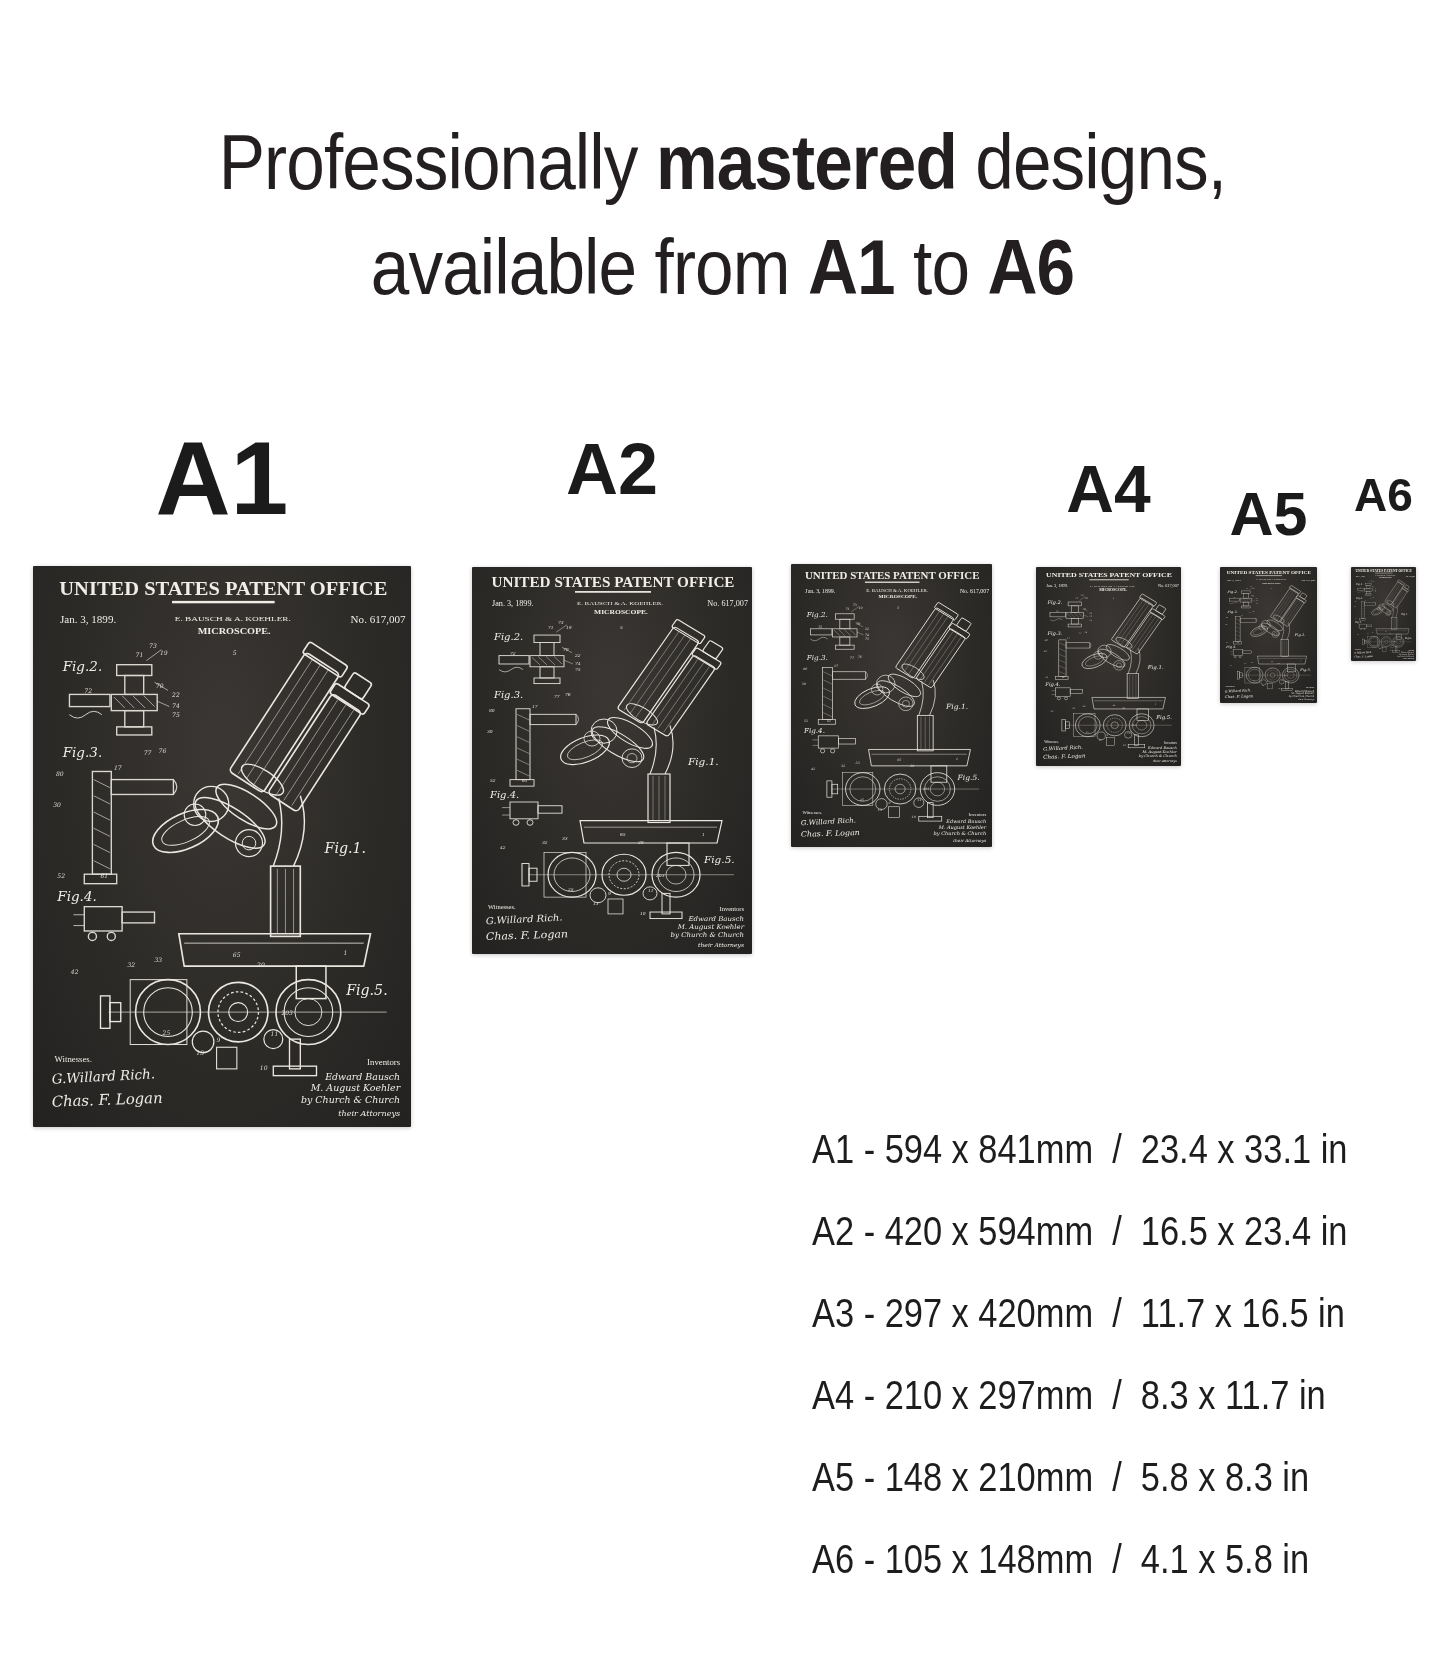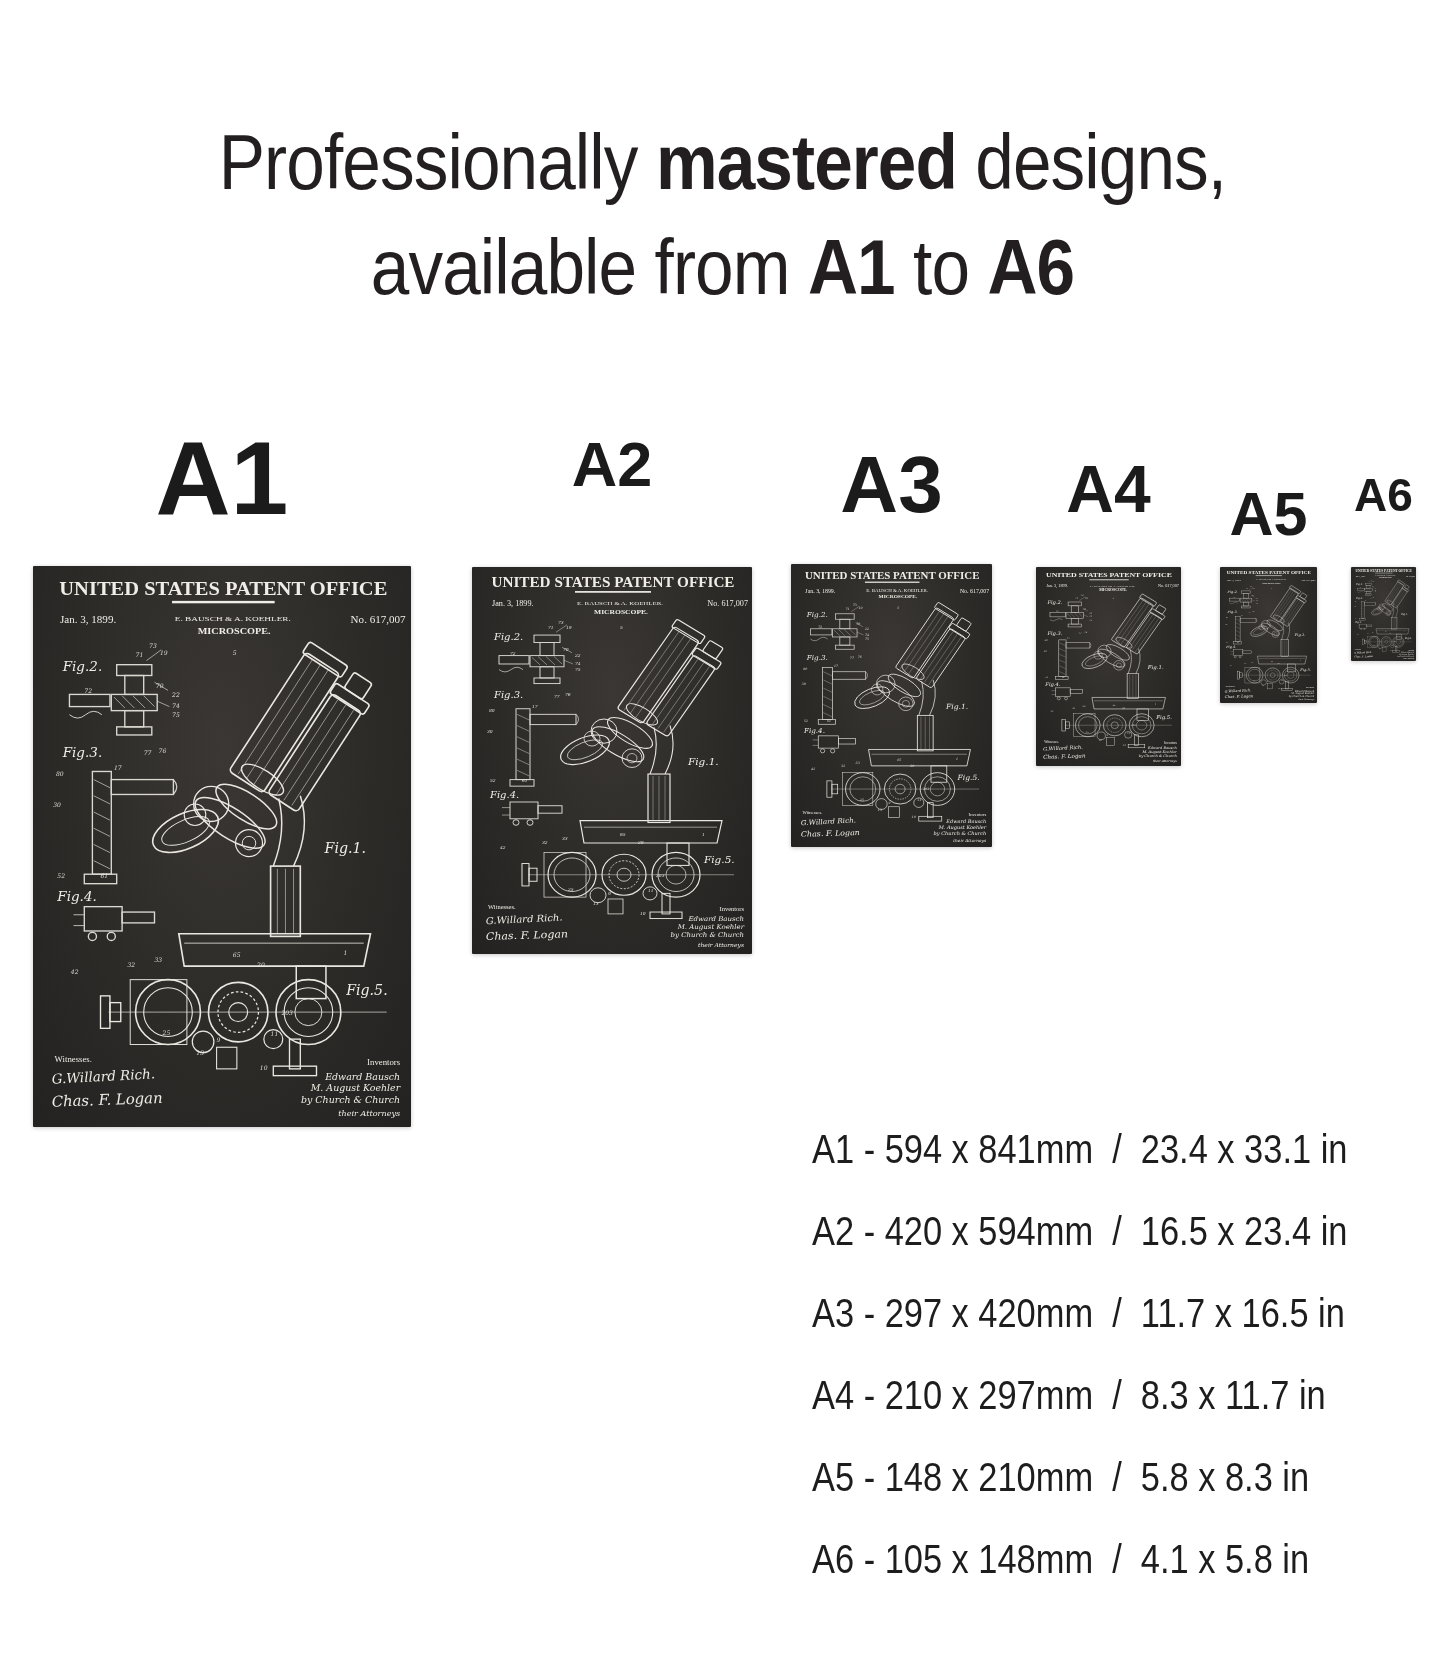--- a/index.html
+++ b/index.html
@@ -32,22 +32,21 @@
 <body>
 
 <div class="canvas">
 
   <div class="headline">
     <div><span>Professionally </span><span class="b">mastered</span><span> designs,</span></div>
     <div><span>available from </span><span class="b">A1</span><span> to </span><span class="b">A6</span></div>
   </div>
 
   <div class="size-label" style="left:33px;top:402px;width:378px;font-size:104px">A1</div>
-  <div class="size-label" style="left:472px;top:409px;width:280px;font-size:63px">A2</div>
-  <div class="size-label" style="left:791px;top:421px;width:201px;font-size:80px">A3</div>
+  <div class="size-label" style="left:472px;top:409px;width:280px;font-size:72px">A2</div>
   <div class="size-label" style="left:1036px;top:432px;width:145px;font-size:66px">A4</div>
   <div class="size-label" style="left:1220px;top:460px;width:97px;font-size:61px">A5</div>
   <div class="size-label" style="left:1351px;top:448px;width:65px;font-size:46px">A6</div>
 
   <div class="poster" style="left:33px;top:542px;width:378px;height:561px">
     <svg viewBox="0 0 280 415" preserveAspectRatio="none">
 
       <text class="tt" x="141" y="21.5" text-anchor="middle" font-size="14.5" textLength="243" lengthAdjust="spacingAndGlyphs">UNITED STATES PATENT OFFICE</text>
       <rect x="103" y="25.8" width="76" height="1.8" fill="#efede6"></rect>
       <text x="20" y="42" font-size="8.2">Jan. 3, 1899.</text>

